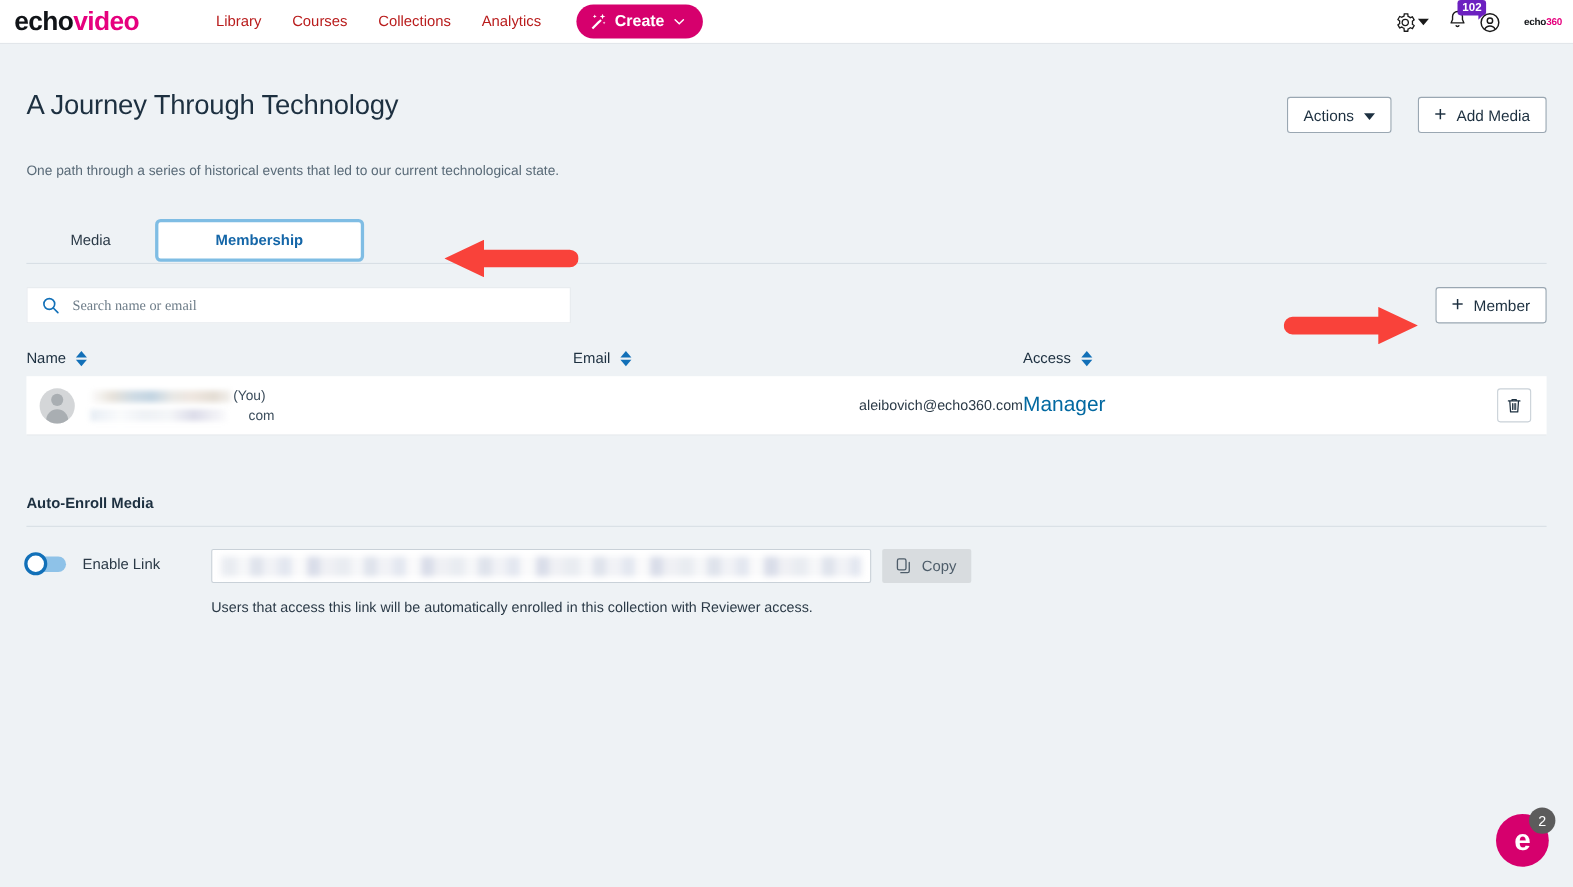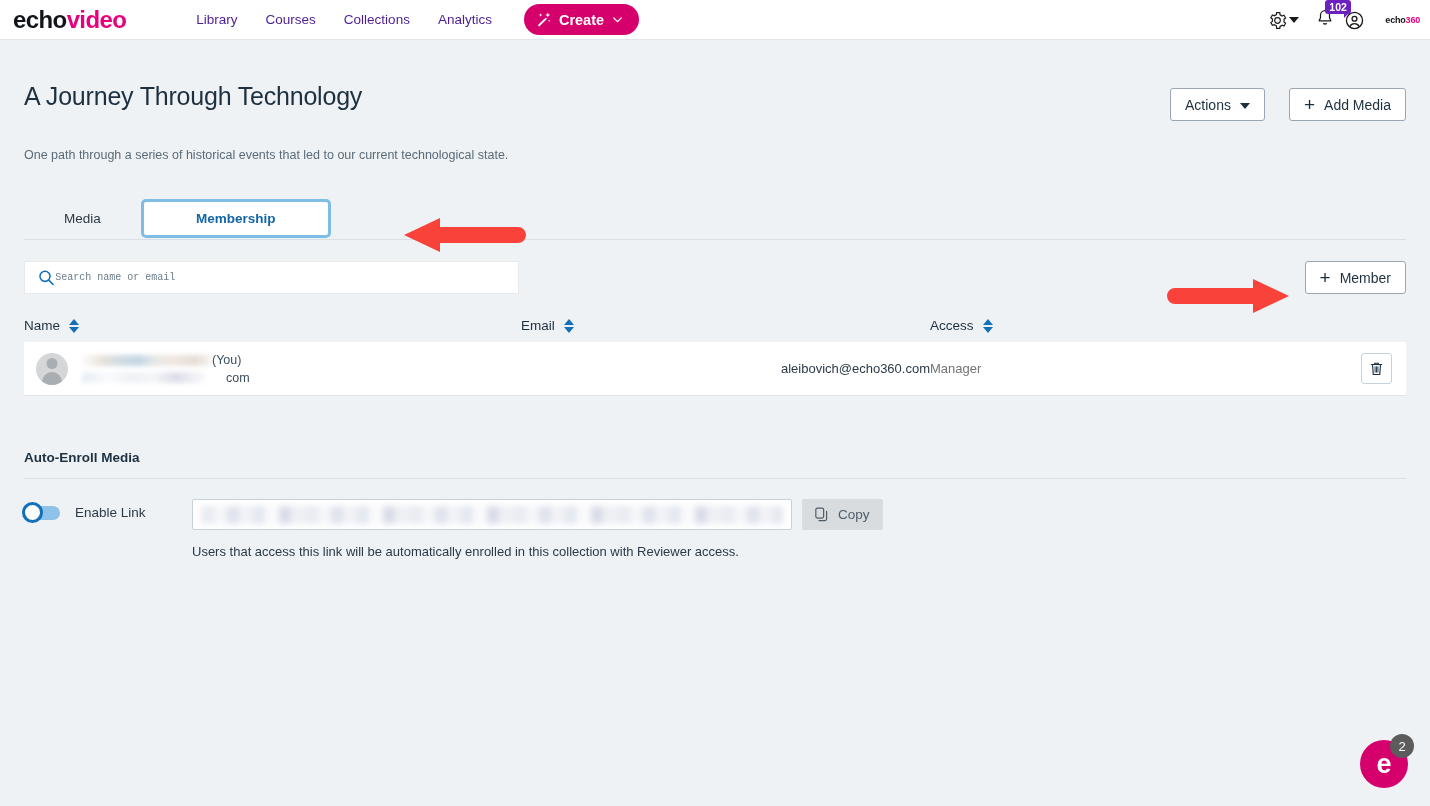--- a/index.html
+++ b/index.html
@@ -26,21 +26,21 @@
     letter-spacing: -0.6px;
     line-height: 1;
     user-select: none;
   }
   .logo .echo  { color: #111418; }
   .logo .video { color: #e6007e; }
 
   .nav-links { display: flex; align-items: center; margin-left: 56px; }
   .nav-link {
     font-size: 13.5px;
-    color: #4c1d95;
+    color: #b91c1c;
     padding: 0 14px;
     text-decoration: none;
     white-space: nowrap;
   }
 
   .create-btn {
     margin-left: 18px;
     height: 31px;
     padding: 0 15px 0 11px;
     background: #d6006d;
@@ -200,25 +200,26 @@
     height: 33px;
     background: #fff;
     display: flex;
     align-items: center;
     padding-left: 12px;
     border: 1px solid #e6eaee;
   }
   .search-input {
     border: none;
     outline: none;
-    font-size: 10px;
+    margin-left: 11px;
+    font-size: 13px;
     color: #2b3a47;
     width: 100%;
     background: transparent;
-    font-family: Liberation Mono, monospace;
+    font-family: Liberation Serif, serif;
   }
   .search-input::placeholder { color: #6d7c88; }
 
   
   .table-head {
     display: flex;
     align-items: center;
     margin-top: 24px;
     padding-bottom: 9px;
   }
@@ -304,21 +305,21 @@
     color: #3c4d5c;
     white-space: nowrap;
   }
   .com-tag {
     position: absolute;
     left: 144px; top: 16px;
     font-size: 12.5px;
     color: #3c4d5c;
   }
   .cell-email  { width: 409px; font-size: 13px; color: #2b3a47; text-align: right; }
-  .cell-access { flex: 1; font-size: 13px; color: #737373; }
+  .cell-access { flex: 1; font-size: 19px; color: #0369a1; }
   .cell-action { width: 60px; display: flex; justify-content: center; }
   .trash-btn {
     width: 31px; height: 31px;
     border: 1px solid #c9d1d8;
     background: #fff;
     border-radius: 3px;
     display: flex; align-items: center; justify-content: center;
     cursor: pointer;
   }
 

